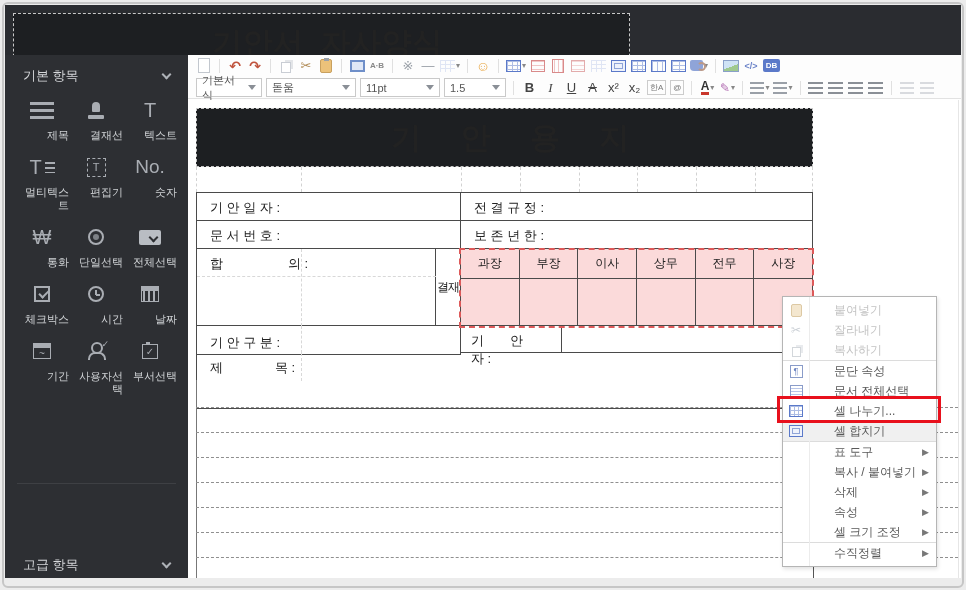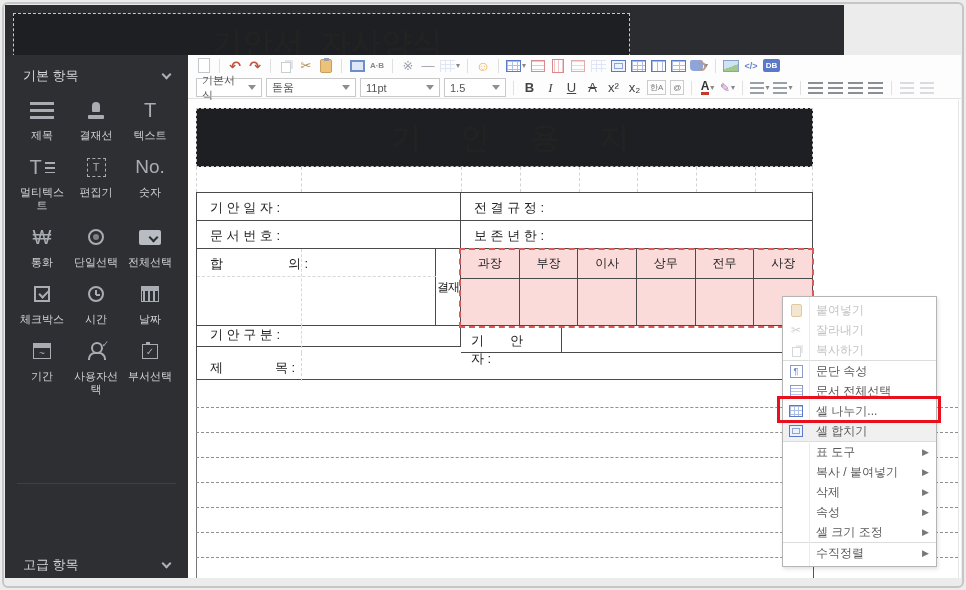--- a/index.html
+++ b/index.html
@@ -2,32 +2,32 @@
 <html><head>
 <meta charset="utf-8">
 <style>
   * { margin:0; padding:0; box-sizing:border-box; }
   html,body { width:966px; height:590px; }
   body { font-family:"Liberation Sans","DejaVu Sans",sans-serif; background:#ececec; position:relative; overflow:hidden; }
   #app { position:absolute; inset:0; }
   .frame { position:absolute; inset:2px; border:2px solid #c6c6c6; border-radius:6px; pointer-events:none; z-index:90; }
 
   
-  .titlebar { position:absolute; left:5px; top:5px; width:839px; height:50px; background:#2a2c30; }
+  .titlebar { position:absolute; left:5px; top:5px; width:956px; height:50px; background:#2a2c30; }
   .title-box { position:absolute; left:11px; top:9px; width:216px; height:28px; background:#1d1f22; color:#fff;
                font-size:14px; font-weight:bold; line-height:28px; padding-left:12px; letter-spacing:.5px; }
 
   
   .sidebar { position:absolute; left:5px; top:55px; width:183px; height:523px; background:#2d2f33; color:#c9ccd1; }
   .sec-head { display:flex; align-items:center; justify-content:space-between; padding:12px 18px 8px 18px; font-size:13px; color:#d6d8db; cursor:pointer; }
   .chev { width:7px; height:7px; border-right:2px solid #aeb2b8; border-bottom:2px solid #aeb2b8; transform:rotate(45deg); margin-top:-3px; }
   .grid { display:flex; flex-wrap:wrap; padding:2px 6px 0 10px; }
   .s-item { width:54px; margin:0 0 10px 0; text-align:center; cursor:pointer; }
   .icn { height:30px; display:flex; align-items:center; justify-content:center; color:#a9adb3; margin-bottom:4px; position:relative; }
-  .s-lab { font-size:11px; line-height:13px; color:#cfd2d5; }
+  .s-lab { font-size:11px; line-height:13px; color:#cfd2d5;text-align:right; }
   .sh-lines { width:24px; height:17px; background:repeating-linear-gradient(#a9adb3 0 3px, transparent 3px 7px); }
   .sh-doc { width:22px; height:17px; border:2px solid #a9adb3; background:repeating-linear-gradient(transparent 0 3px, #a9adb3 3px 4px); background-clip:content-box; padding:2px; }
   .sh-stamp { width:16px; height:17px; position:relative; }
   .sh-stamp::before { content:""; position:absolute; left:4px; top:0; width:8px; height:10px; background:#a9adb3; border-radius:4px 4px 1px 1px; }
   .sh-stamp::after { content:""; position:absolute; left:0; bottom:0; width:16px; height:4px; background:#a9adb3; border-radius:1px; }
   .t-glyph { font-size:20px; line-height:20px; }
   .t-small { font-size:19px; }
   .sh-mtx { width:10px; height:11px; margin-left:3px; background:repeating-linear-gradient(#a9adb3 0 2px, transparent 2px 5px); }
   .sh-edit { width:19px; height:19px; border:1px dashed #a9adb3; font-size:11px; display:flex; align-items:center; justify-content:center; }
   .sh-radio { width:16px; height:16px; border:2px solid #a9adb3; border-radius:50%; position:relative; }
@@ -90,21 +90,21 @@
   .listic { width:14px; height:12px; background:repeating-linear-gradient(#9aa0a8 0 2px, transparent 2px 5px); }
   .alic { width:15px; height:12px; background:repeating-linear-gradient(#8a8f96 0 2px, transparent 2px 5px); }
   .pale-box { width:14px; height:12px; background:repeating-linear-gradient(#d9dbdf 0 2px, transparent 2px 5px); }
 
   
   .doc { position:absolute; left:0; top:45px; right:0; bottom:0; background:#fff; color:#2b2b2b; }
   .title-box { position:absolute; left:8px; top:8px; width:617px; height:59px; border:1px dashed #c9c9c9;
                display:flex; align-items:center; justify-content:center; font-size:30px; word-spacing:30px; color:#222; }
   .colgrid { position:absolute; left:8px; top:67px; width:617px; height:25px; border-left:1px dashed #d2d2d2; border-right:1px dashed #d2d2d2; }
   .cg-v { position:absolute; top:0; bottom:0; border-left:1px dashed #d2d2d2; }
-  .doc-table { position:absolute; left:8px; top:92px; width:617px; height:188px; border:1px solid #4a4a4a; }
+  .doc-table { position:absolute; left:8px; top:92px; width:617px; height:217px; border:1px solid #4a4a4a; }
   .cell { position:absolute; font-size:13px; color:#222; }
   .br { border-right:1px solid #4a4a4a; } .bb { border-bottom:1px solid #4a4a4a; }
   .lbl { padding:6px 0 0 13px; }
   .pinkhead { background:#fbdada; display:flex; }
   .pinkhead > div { flex:1; border-right:1px solid #4a4a4a; text-align:center; font-size:12px; padding-top:6px; color:#222; }
   .pinkhead > div:last-child { border-right:0; }
   .pinkbody { background:#fbdada; display:flex; }
   .pinkbody > div { flex:1; border-right:1px solid #4a4a4a; }
   .pinkbody > div:last-child { border-right:0; }
   .sel-outline { position:absolute; border:2px dashed #dd5a5a; pointer-events:none; z-index:5; }
@@ -112,21 +112,21 @@
   .dashh { position:absolute; border-top:1px dashed #d8d8d8; }
   .gyeol { display:flex; align-items:center; justify-content:center; font-size:12px; letter-spacing:-1px; }
   .bodyline { position:absolute; left:8px; width:762px; border-top:1px dashed #8f8f8f; height:0; }
   .leftedge { position:absolute; left:8px; top:280px; bottom:0; border-left:1px solid #777; }
   .rightedge { position:absolute; left:770px; top:0; bottom:0; border-left:1px solid #e6e6e6; }
   .caret { position:absolute; left:625px; top:448px; height:30px; border-left:1px solid #555; }
 
   
   .ctx { position:absolute; left:594px; top:241px; width:155px; height:271px; background:#fff; border:1px solid #b5b5b5; box-shadow:1px 2px 4px rgba(0,0,0,.12); z-index:20; padding-top:3px; }
   .ctx-gutter { position:absolute; left:26px; top:0; bottom:0; border-left:1px solid #ececec; }
-  .ci { position:relative; height:20px; display:flex; align-items:center; font-size:12px; color:#595959; padding-left:33px; cursor:pointer; }
+  .ci { position:relative; height:20px; display:flex; align-items:center; font-size:12px; color:#595959; padding-left:51px; cursor:pointer; }
   .ci.dis { color:#c3c3c3; }
   .ci .mi { position:absolute; left:6px; top:3px; }
   .ci .sub { position:absolute; right:7px; font-size:9px; color:#777; }
   .csep { height:0; border-top:1px solid #dcdcdc; margin:0; }
   .mi { width:14px; height:14px; display:flex; align-items:center; justify-content:center; }
   .mi-paste { width:11px; height:13px; background:#f4e7cf; border:1px solid #ddc9a4; border-radius:2px; }
   .mi-cut { color:#cbd0d6; font-size:12px; }
   .mi-copy { width:9px; height:10px; border:1px solid #d3d7db; background:#fff; box-shadow:3px -3px 0 -1px #e9ebee; margin-top:3px; }
   .mi-para { width:13px; height:13px; border:1px solid #8a9cc9; color:#6b83c0; font-size:9px; display:flex; align-items:center; justify-content:center; }
   .mi-selall { width:13px; height:13px; border:1px solid #8a9cc9; background:repeating-linear-gradient(#fff 0 2px, #b9c6e8 2px 3px); }
@@ -428,21 +428,21 @@
         <div class="cell bb pinkbody" style="left:264px;top:86px;width:351px;height:47px">
           <div></div>
             <div></div>
             <div></div>
             <div></div>
             <div></div>
             <div></div>
         </div>
         <div class="sel-outline" style="left:262px;top:55px;width:355px;height:80px"></div>
 
-        <div class="cell br bb lbl" style="left:0;top:127px;width:264px;height:27px">기 안 구 분 :</div>
+        <div class="cell br bb lbl" style="left:0;top:135px;width:264px;height:27px">기 안 구 분 :</div>
         <div class="dashv" style="left:104px;top:133px;height:27px"></div>
         <div class="cell br bb lbl" style="left:264px;top:133px;width:101px;height:27px;padding-left:10px">기　　안　　자 :</div>
         <div class="cell bb" style="left:365px;top:133px;width:250px;height:27px"></div>
 
         <div class="cell lbl" style="left:0;top:160px;width:615px;height:28px">제　　　　목 :</div>
         <div class="dashv" style="left:104px;top:160px;height:28px"></div>
       </div>
 
       <div class="leftedge"></div>
       <div class="rightedge"></div>

